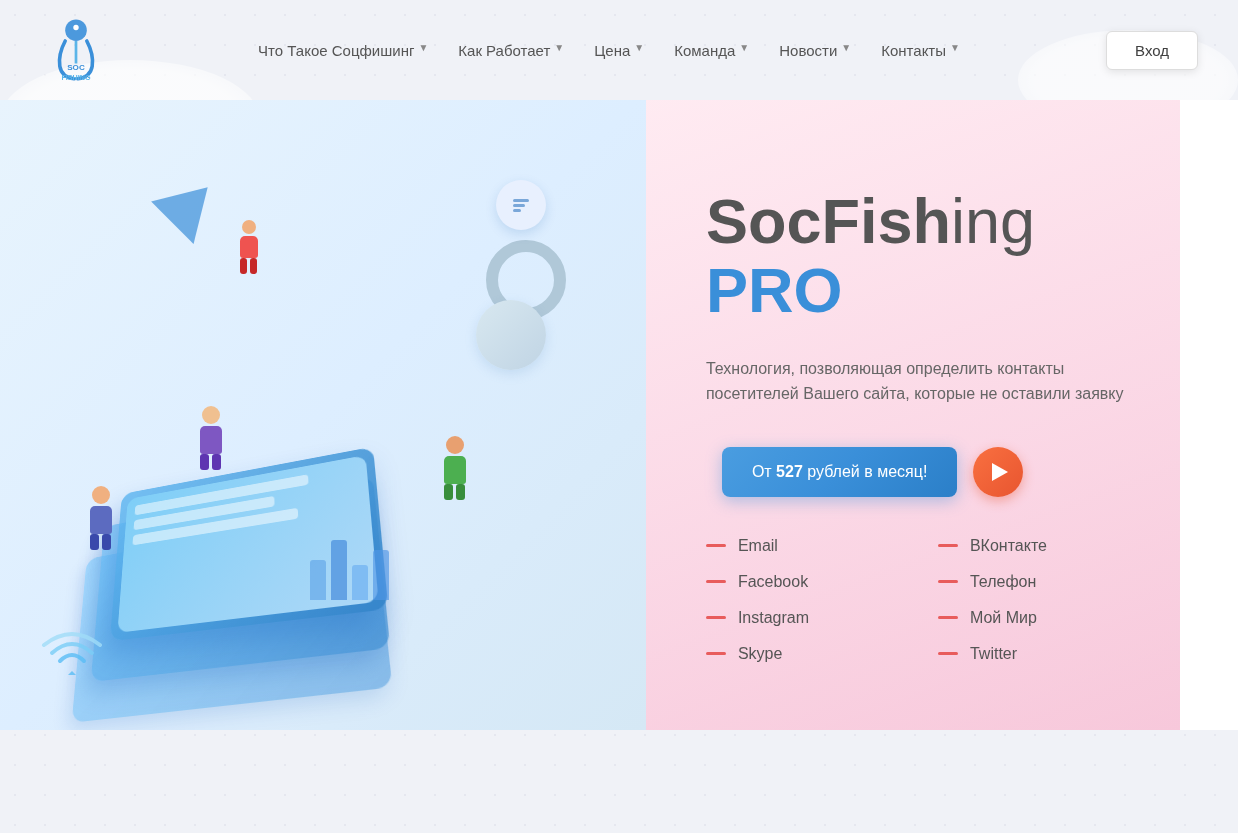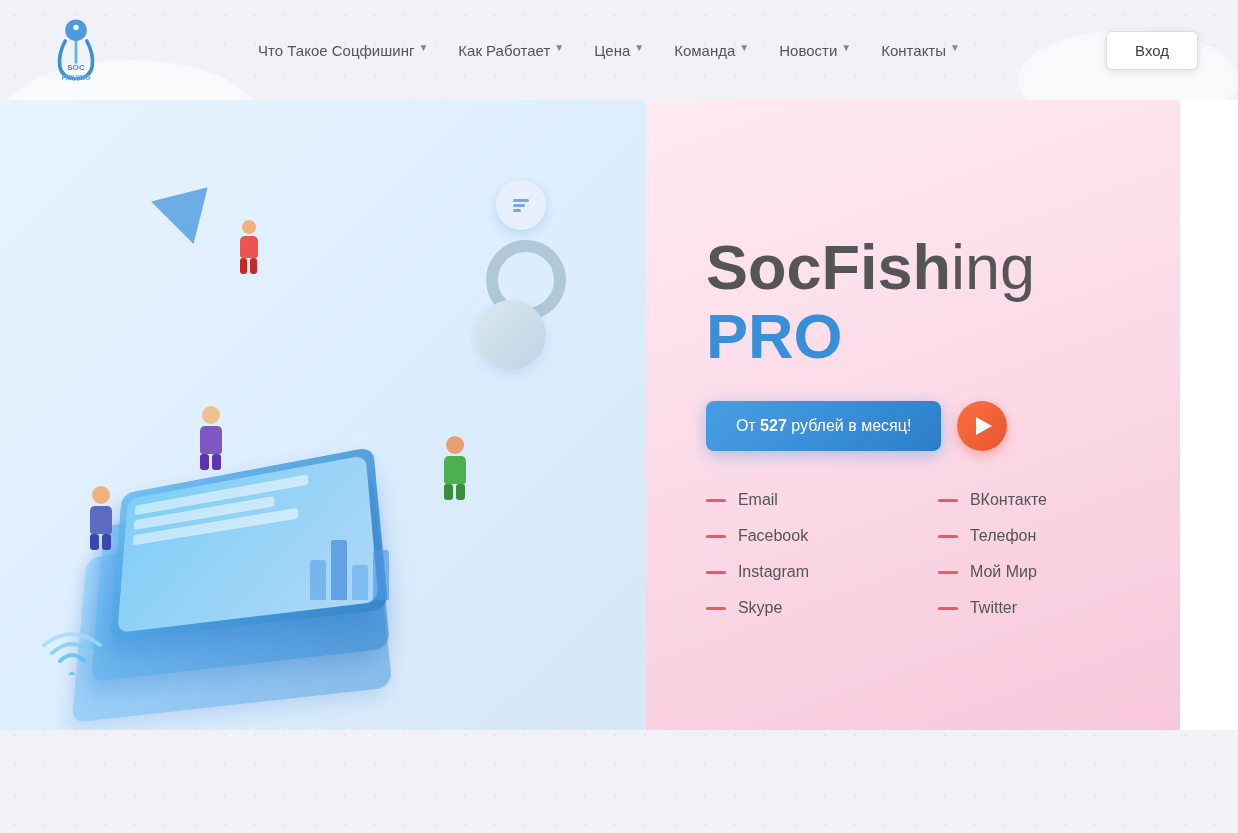--- a/index.html
+++ b/index.html
@@ -187,20 +187,21 @@
       margin-bottom: 40px;
       max-width: 480px;
     }
 
     
     .cta-row {
       display: flex;
       align-items: center;
       gap: 16px;
       margin-bottom: 40px;
+      margin-left: 16px;
     }
     .cta-button {
       background: linear-gradient(135deg, #4a9de0 0%, #3a8fd9 50%, #2b7fc8 100%);
       color: white;
       border: none;
       padding: 16px 30px;
       border-radius: 8px;
       font-size: 16px;
       cursor: pointer;
       box-shadow: 0 4px 16px rgba(58,143,217,0.4);
@@ -517,20 +518,21 @@
 
     </div>
 
     <div class="hero-right">
       <div class="hero-content">
 
         <h1 class="hero-title">
           <span class="dark-part">SocFish<span style="font-weight:400;">ing</span> </span><span class="blue-part">PRO</span>
         </h1>
 
+        <p class="hero-subtitle">Технология, позволяющая определить контакты посетителей Вашего сайта, которые не оставили заявку</p>
 
         <div class="cta-row">
           <button class="cta-button">
             <span>От </span><strong>527</strong><span> рублей в месяц!</span>
           </button>
           <div class="cta-play">
             <div class="play-triangle"></div>
           </div>
         </div>
 

